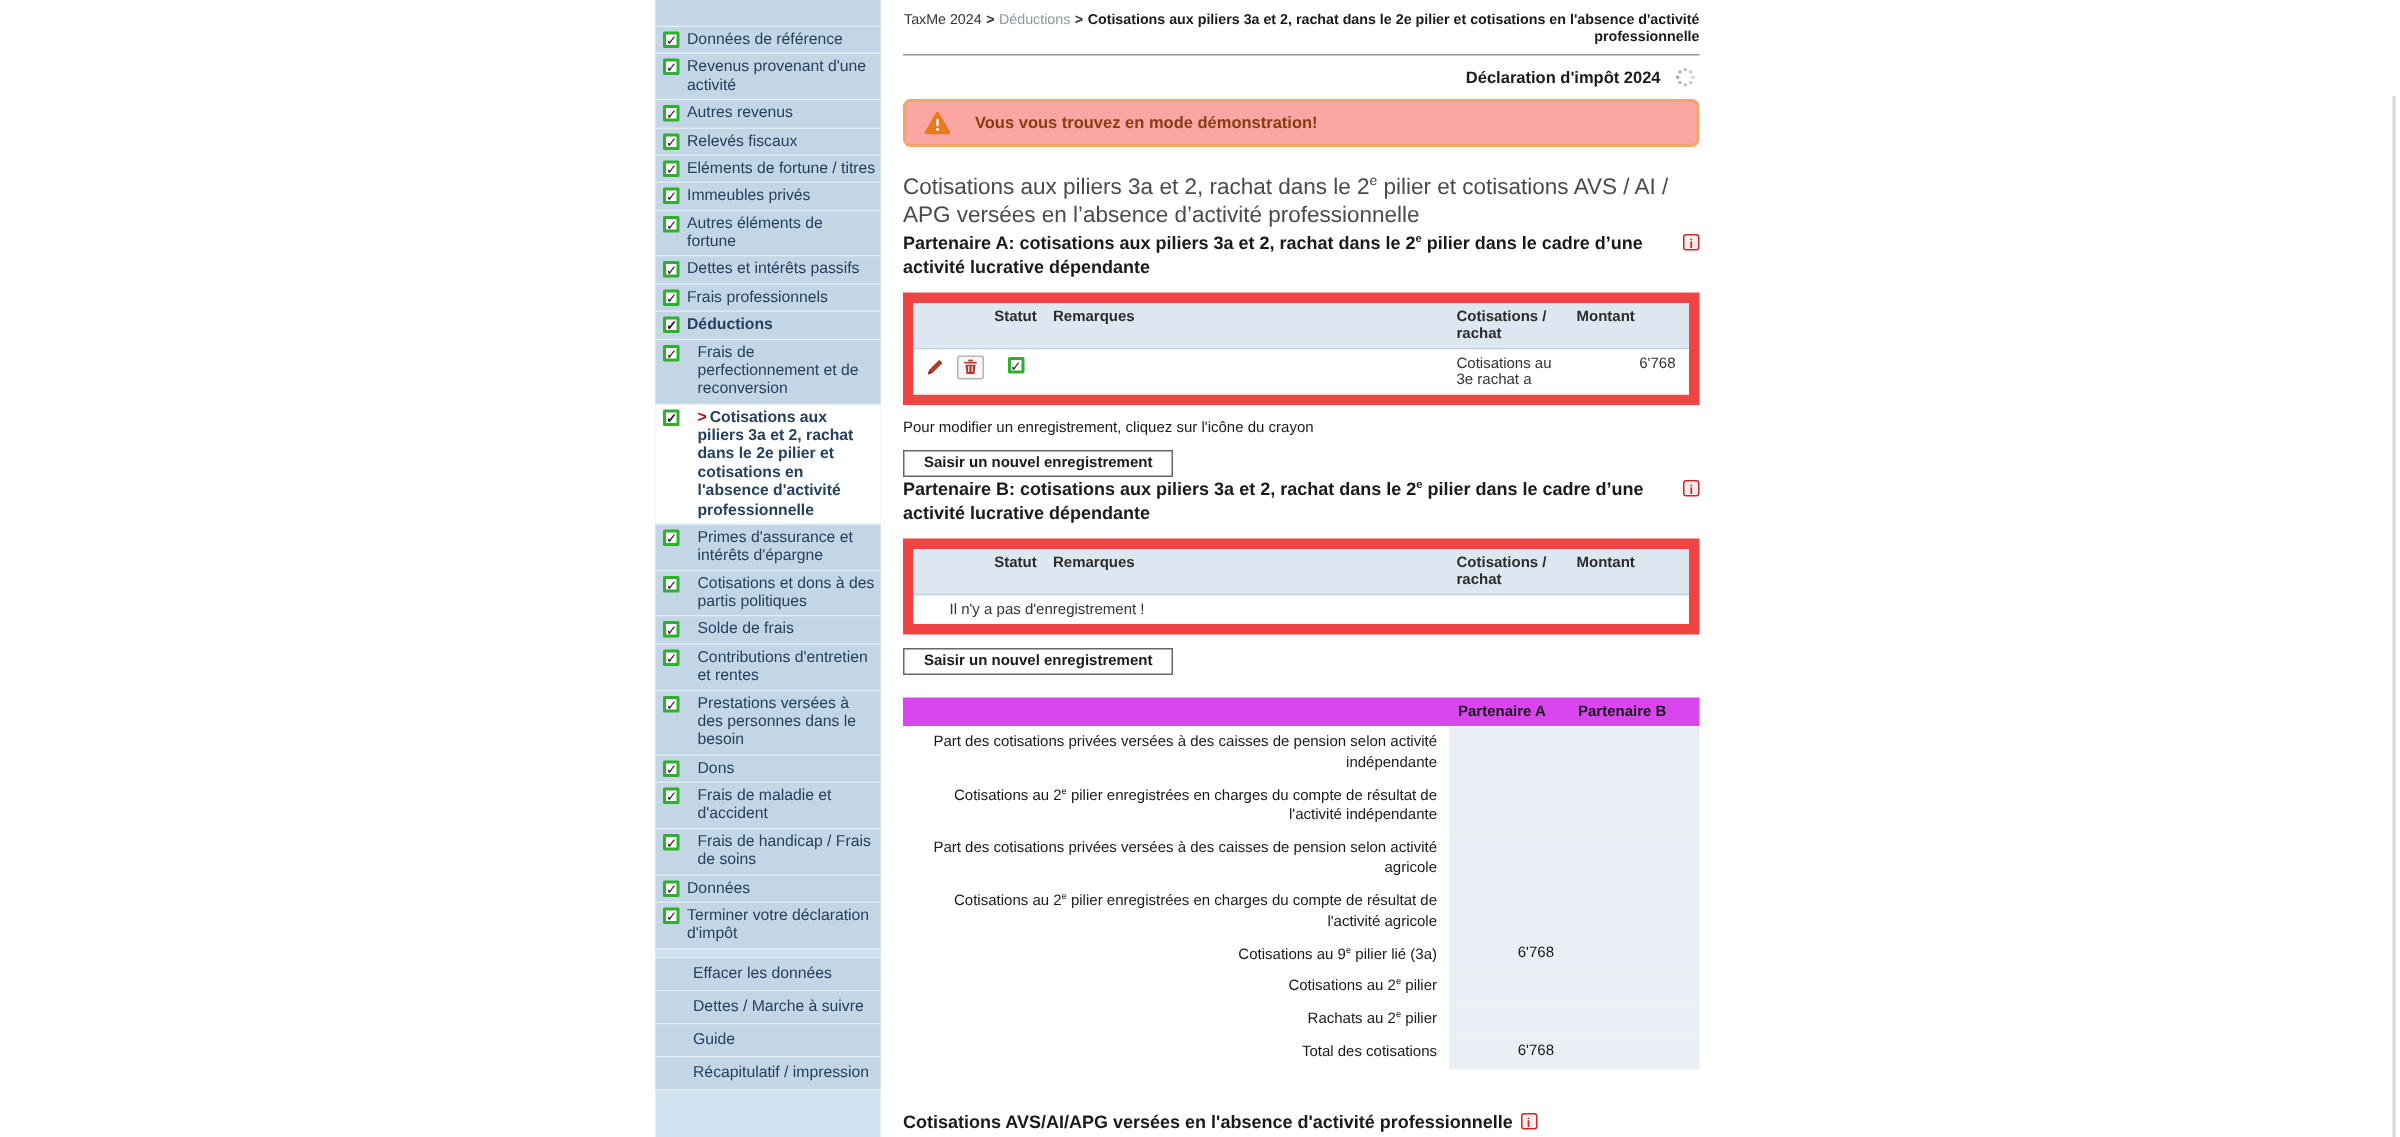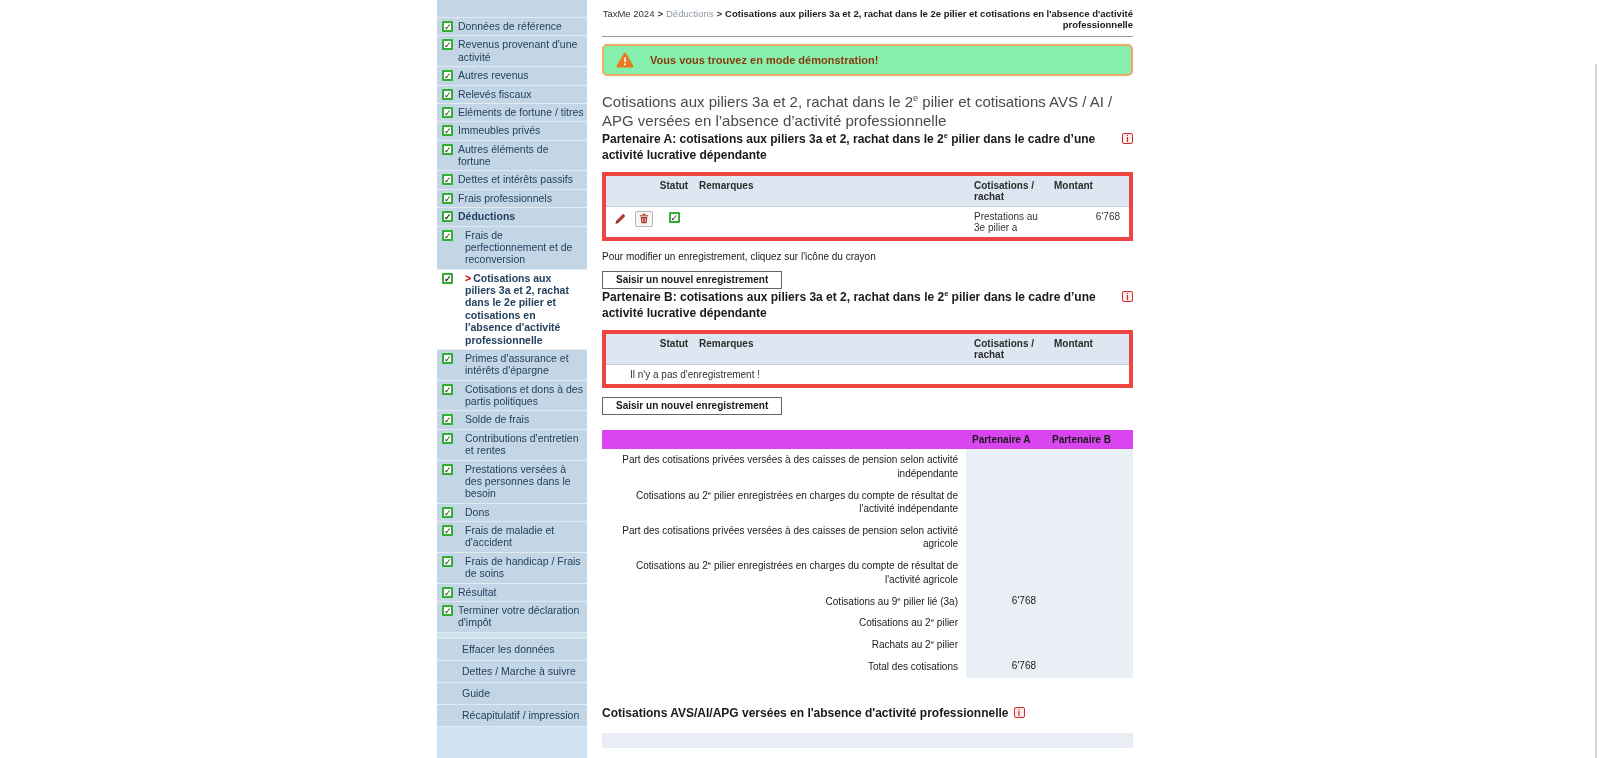--- a/index.html
+++ b/index.html
@@ -30,39 +30,39 @@
   .main { position:absolute; left:602px; top:0; width:531px; }
 
   .breadcrumb { font-size:9.5px; color:#333; padding:8px 0 6px; border-bottom:1px solid #9a9a9a;text-align:right; }
   .breadcrumb .sep { margin:0 3px; color:#333; font-weight:bold; }
   .breadcrumb .section { color:#8d98a3; }
   .breadcrumb .current { font-weight:bold; color:#1a1a1a; }
 
   .topbar-right { display:flex; justify-content:flex-end; align-items:center; gap:9px;
                   font-size:11px; font-weight:bold; color:#1a1a1a; padding:7px 2px 0 0; }
 
-  .warnbox { margin-top:7px; border:2px solid #f0a868; background:#86efac; border-radius:5px;
+  .warnbox { margin-top:7px; border:2px solid #f0a868; background:#fca5a5; border-radius:5px;
              padding:6px 12px; display:flex; align-items:center; gap:16px;
              color:#8a3c10; font-weight:bold; font-size:11px; }
 
   .page-title { margin-top:17px; font-size:15px; color:#4a4a4a; line-height:1.25; }
   sup { font-size:0.62em; }
 
   h2.section { margin:0; font-size:12px; font-weight:bold; color:#1a1a1a; line-height:1.35; }
   .mt-a { margin-top:37px; }
   .mt-b { margin-top:25px; }
 
   .info-icon { display:inline-block; width:11px; height:11px; border:1px solid #cc2a2a;
                color:#cc2a2a; background:#fcecec; font-size:8.5px; line-height:10px; font-weight:bold;
                text-align:center; border-radius:2px; cursor:pointer; }
   .info-float { float:right; margin-left:6px; margin-top:2px; }
   .info-inline { margin-left:5px; vertical-align:1px; }
 
   
-  .grid-table { margin-top:9px; border:4px solid #ef4444; font-size:10px; color:#333; }
+  .grid-table { margin-top:9px; border:7px solid #ef4444; font-size:10px; color:#333; }
   .gt-head { display:flex; background:#dde7f1; border-bottom:1px solid #c3cfd9; font-weight:bold; color:#2c2c2c; }
   .gt-head > div { padding:4px 5px; }
   .c-edit { width:24px; flex:none; }
   .c-del  { width:24px; flex:none; }
   .c-statut { width:40px; flex:none; text-align:center; }
   .c-rem  { flex:1; }
   .c-cot  { width:80px; flex:none; }
   .c-mon  { width:80px; flex:none; }
   .gt-row { display:flex; background:#fff; align-items:flex-start; }
   .gt-row > div { padding:4px 5px; }
@@ -178,21 +178,21 @@
       <div class="side-item lvl2">
     <span class="cbx">✓</span>
     <span class="lbl"><span class="txt">Frais de maladie et d'accident</span></span>
   </div>
       <div class="side-item lvl2">
     <span class="cbx">✓</span>
     <span class="lbl"><span class="txt">Frais de handicap / Frais de soins</span></span>
   </div>
       <div class="side-item">
     <span class="cbx">✓</span>
-    <span class="lbl"><span class="txt">Résultat</span></span>
+    <span class="lbl"><span class="txt">Données</span></span>
   </div>
       <div class="side-item">
     <span class="cbx">✓</span>
     <span class="lbl"><span class="txt">Terminer votre déclaration d'impôt</span></span>
   </div>
     </div>
   <div class="side-gap"></div>
   <div>
       <div class="side-footer-item">
     <span class="txt">Effacer les données</span>
@@ -208,20 +208,35 @@
   </div>
     </div>
 </div>
 
 <div class="main">
 
   <div class="breadcrumb">
     <span>TaxMe 2024</span><span class="sep">&gt;</span><span class="section">Déductions</span><span class="sep">&gt;</span><span class="current">Cotisations aux piliers 3a et 2, rachat dans le 2e pilier et cotisations en l'absence d'activité professionnelle</span>
   </div>
 
+  <div class="topbar-right">
+    <span>Déclaration d'impôt 2024</span>
+    <svg width="15" height="15" viewBox="0 0 16 16">
+      <g fill="#b9b9b9">
+        <circle cx="8" cy="2.6" r="1.2"></circle>
+          <circle cx="11.8" cy="4.2" r="1.2" fill="#c6c6c6"></circle>
+        <circle cx="13.4" cy="8" r="1.2" fill="#cfcfcf"></circle>
+          <circle cx="11.8" cy="11.8" r="1.2" fill="#c6c6c6"></circle>
+        <circle cx="8" cy="13.4" r="1.2"></circle>
+          <circle cx="4.2" cy="11.8" r="1.2" fill="#adadad"></circle>
+        <circle cx="2.6" cy="8" r="1.2" fill="#a3a3a3"></circle>
+          <circle cx="4.2" cy="4.2" r="1.2" fill="#adadad"></circle>
+      </g>
+    </svg>
+  </div>
 
   <div class="warnbox">
     <svg width="18" height="16" viewBox="0 0 18 16">
       <path d="M9 1.6 L16.4 14.4 H1.6 Z" fill="#e87a1e" stroke="#e87a1e" stroke-width="2.2" stroke-linejoin="round"></path>
       <rect x="8.2" y="5.2" width="1.6" height="5" rx="0.8" fill="#ffffff"></rect>
       <circle cx="9" cy="12.2" r="1" fill="#ffffff"></circle>
     </svg>
     <span>Vous vous trouvez en mode démonstration!</span>
   </div>
 
@@ -254,21 +269,21 @@
             <rect x="1" y="2.6" width="10" height="1.3" fill="#b03a2e"></rect>
             <rect x="4.2" y="0.8" width="3.6" height="1.4" fill="#b03a2e"></rect>
             <path d="M2 4.8 h8 l-0.8 7.4 h-6.4 z" fill="#b03a2e"></path>
             <rect x="4.1" y="6" width="0.9" height="4.6" fill="#f7f7f7"></rect>
             <rect x="6.9" y="6" width="0.9" height="4.6" fill="#f7f7f7"></rect>
           </svg>
         </button>
       </div>
       <div class="c-statut"><span class="cbx" style="display:inline-block">✓</span></div>
       <div class="c-rem"></div>
-      <div class="c-cot">Prestations au 3e pilier a</div>
+      <div class="c-cot">Cotisations au 3e rachat a</div>
       <div class="c-mon">6'768</div>
     </div>
   </div>
 
   <div class="note">Pour modifier un enregistrement, cliquez sur l'icône du crayon</div>
   <button class="btn-new">Saisir un nouvel enregistrement</button>
 
   
   <h2 class="section mt-b clearfix"><span class="info-icon info-float">i</span><span>Partenaire B: cotisations aux piliers 3a et 2, rachat dans le 2</span><sup>e</sup><span> pilier dans le cadre d’une activité lucrative dépendante</span></h2>
 

